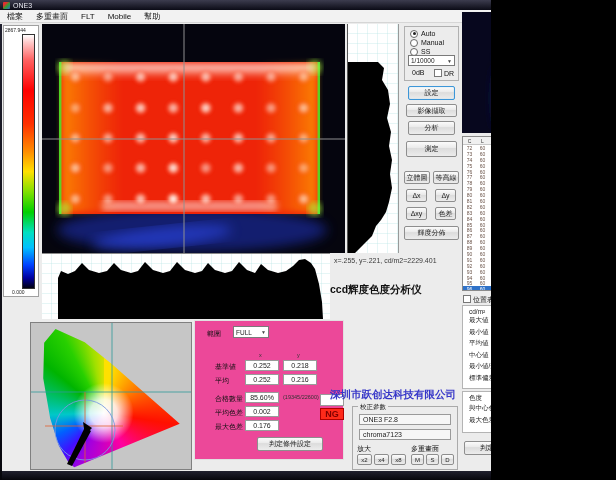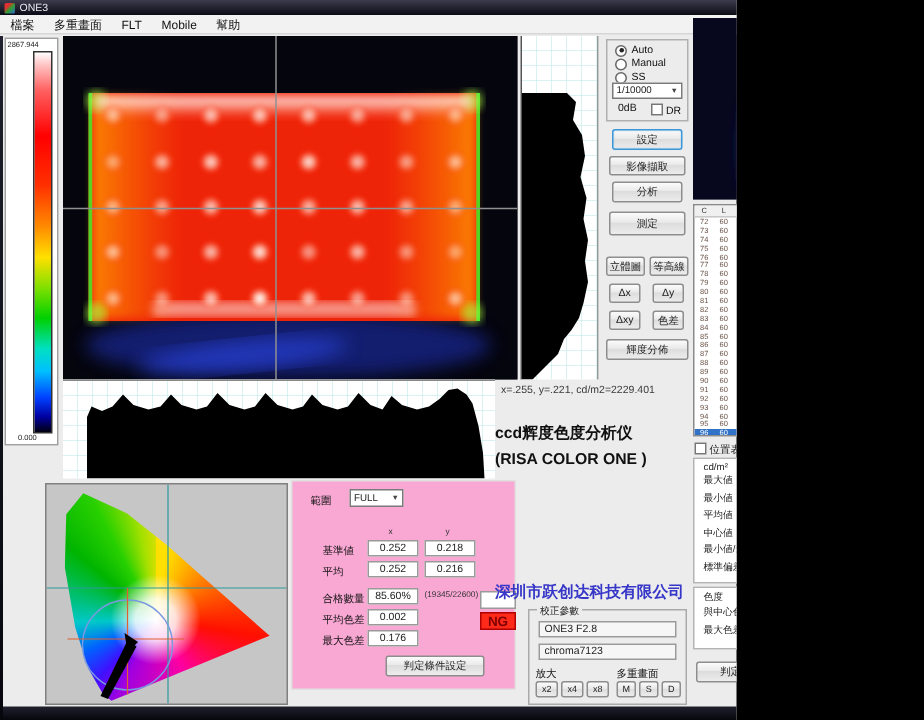--- a/index.html
+++ b/index.html
@@ -550,21 +550,21 @@
       <line x1="81" y1="0" x2="81" y2="146" stroke="#2e9a9a" stroke-width="0.8"></line>
       <line x1="0" y1="69" x2="160" y2="69" stroke="#2e9a9a" stroke-width="0.8"></line>
       <circle cx="54" cy="107" r="30" fill="none" stroke="#7a9ae0" stroke-width="0.9"></circle>
       <line x1="14" y1="103" x2="92" y2="103" stroke="#e06030" stroke-width="0.8"></line>
       <line x1="54" y1="69" x2="54" y2="140" stroke="#e06030" stroke-width="0.8"></line>
       <polygon points="36,141 41,143 60,108 54,104" fill="#000"></polygon>
       <polygon points="52,99 61,105 54,112" fill="#000"></polygon>
     </svg>
   </div>
 
-  <div class="abs" style="left:194px;top:320px;width:150px;height:140px;background:#f9a8d4;border:1px solid #e0e0e0;box-sizing:border-box;">
+  <div class="abs" style="left:194px;top:320px;width:150px;height:140px;background:#ec4899;border:1px solid #e0e0e0;box-sizing:border-box;">
     <div class="lbl" style="left:12px;top:8px;">範圍</div>
     <div class="select" style="left:38px;top:5px;width:36px;height:12px;">
       <span>FULL</span>
         <span class="arr">▼</span>
     </div>
     <div class="lbl6" style="left:64px;top:31px;">x</div>
     <div class="lbl6" style="left:102px;top:31px;">y</div>
 
     <div class="lbl" style="left:20px;top:41px;">基準値</div>
     <div class="box" style="left:50px;top:39px;width:34px;height:11px;">0.252</div>
@@ -585,21 +585,20 @@
     <div class="box" style="left:50px;top:99px;width:34px;height:11px;">0.176</div>
 
     <div class="box" style="left:125px;top:73px;width:24px;height:12px;"></div>
     <div class="box" id="ng" style="left:125px;top:87px;width:24px;height:12px;">NG</div>
 
     <div class="btn" style="left:62px;top:116px;width:66px;height:14px;">判定條件設定</div>
   </div>
 
   <div class="abs" id="contact" style="left:330px;top:281px;">
       <div class="c-t">ccd辉度色度分析仪</div>
-      <div class="c-t">(RISA COLOR ONE )</div>
     </div>
   <div class="abs" id="company" style="left:330px;top:388px;">深圳市跃创达科技有限公司</div>
 
   <div class="abs" style="left:352px;top:406px;width:106px;height:64px;border:1px solid #aaa;box-sizing:border-box;">
     <div class="grouplabel" style="left:5px;top:-4px;">校正參數</div>
     <div class="box" style="left:6px;top:7px;width:92px;height:11px;justify-content:flex-start;padding-left:3px;background:#f6f6f6;">ONE3 F2.8</div>
     <div class="box" style="left:6px;top:22px;width:92px;height:11px;justify-content:flex-start;padding-left:3px;background:#f6f6f6;">chroma7123</div>
     <div class="lbl" style="left:4px;top:37px;">放大</div>
     <div id="zoom-btns" style="position:absolute;left:4px;top:47px;display:flex;gap:2px;">
         <div class="btn" style="position: relative; width: 15px; height: 11px; font-size: 6px;">x2</div>

